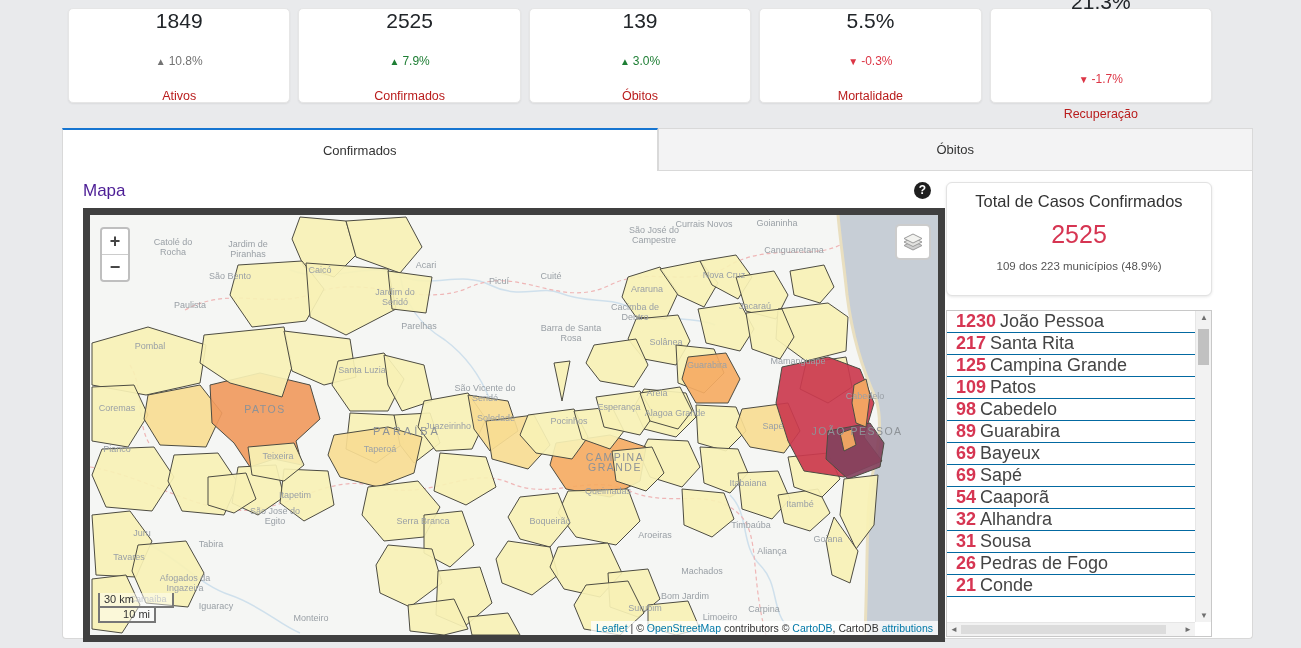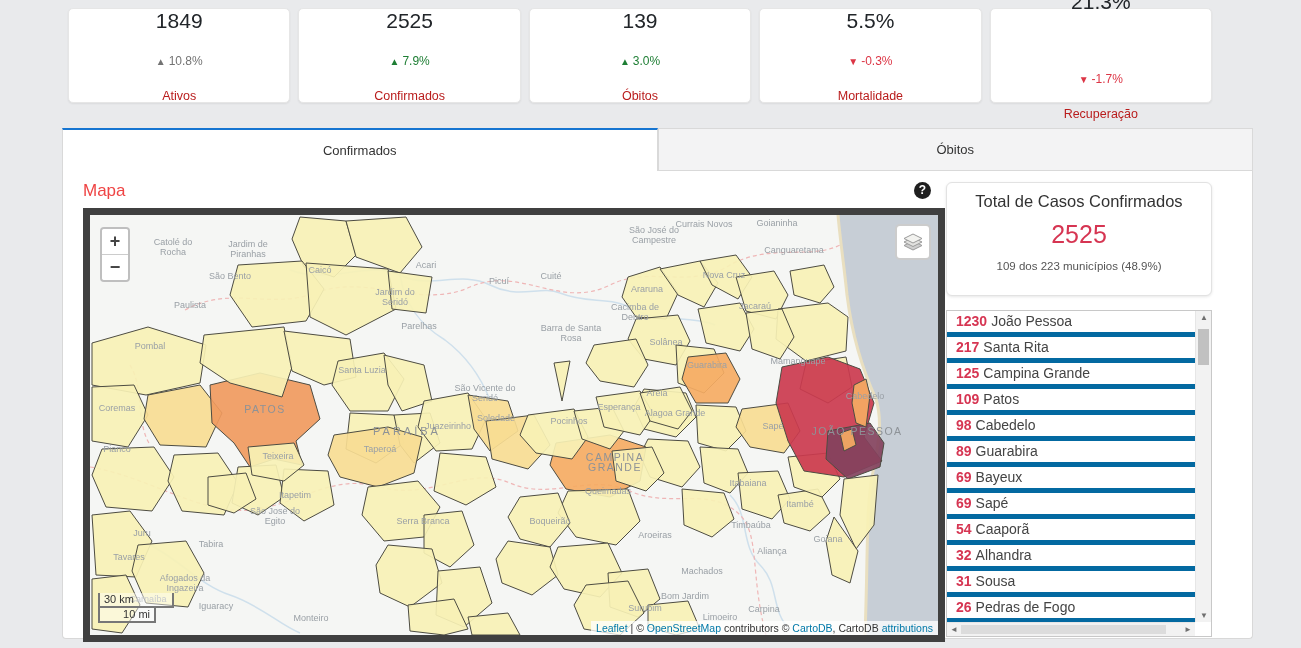--- a/index.html
+++ b/index.html
@@ -19,21 +19,21 @@
   .tab{flex:1;display:flex;align-items:center;justify-content:center;font-size:13px;color:#333;
     background:#f3f3f4;border:1px solid #d9d9d9;cursor:pointer;}
   .tab.active{background:#fff;border-bottom:none;border-top:2px solid #1675d1;}
 
   
   #panel{position:absolute;left:62px;top:171px;width:1191px;height:468px;background:#fff;
     border:1px solid #d8d8d8;border-top:none;border-radius:0 0 4px 4px;box-sizing:border-box;}
 
   
   #map-head{position:absolute;left:20px;top:10px;width:848px;height:27px;border-bottom:1px solid #e2e2e2;}
-  #map-title{font-size:17px;color:#ef4444;}
+  #map-title{font-size:17px;color:#4c1d95;}
   #help-icon{position:absolute;right:0;top:1px;width:17px;height:17px;border-radius:50%;background:#1f1f1f;
     color:#fff;font-size:12px;font-weight:bold;text-align:center;line-height:17px;cursor:pointer;}
   #map{position:absolute;left:20px;top:37px;width:848px;height:420px;border:7px solid #404040;background:#f5f6f4;overflow:hidden;}
   #map svg{display:block;}
 
   .leaflet-zoom{position:absolute;left:10px;top:12px;width:26px;border:2px solid rgba(0,0,0,.25);border-radius:4px;background:#fff;z-index:5;}
   .zbtn{width:26px;height:25px;text-align:center;line-height:25px;font-size:18px;font-weight:bold;color:#444;cursor:pointer;background:#fff;}
   .zbtn:first-child{border-bottom:1px solid #ccc;border-radius:3px 3px 0 0;}
   .zbtn:last-child{border-radius:0 0 3px 3px;}
   .leaflet-layers{position:absolute;right:7px;top:9px;width:32px;height:32px;border:2px solid rgba(0,0,0,.2);
@@ -48,21 +48,21 @@
 
   
   #total-card{position:absolute;left:883px;top:11px;width:266px;height:114px;background:#fff;border:1px solid #e2e2e2;
     border-radius:6px;box-shadow:0 1px 3px rgba(0,0,0,.1);text-align:center;box-sizing:border-box;}
   #total-title{font-size:16.5px;color:#333;margin-top:9px;}
   #total-value{font-size:25px;color:#d63552;margin-top:9px;}
   #total-sub{font-size:11.5px;color:#555;margin-top:11px;}
 
   #muni-list{position:absolute;left:883px;top:139px;width:266px;height:327px;background:#fff;border:1px solid #c8c8c8;box-sizing:border-box;}
   #muni-rows{position:absolute;left:0;top:0;right:16px;bottom:14px;overflow:hidden;}
-  .muni-row{padding:1px 4px 1px 9px;border-bottom:5px solid #0369a1;font-size:14px;line-height:19px;height:19px;color:#444;}
+  .muni-row{padding:1px 4px 1px 9px;border-bottom:1px solid #0369a1;font-size:18px;line-height:19px;height:19px;color:#444;}
   .muni-count{color:#d63552;font-weight:bold;margin-right:4px;}
   .vscroll{position:absolute;right:0;top:0;bottom:14px;width:16px;background:#f2f2f2;border-left:1px solid #e6e6e6;box-sizing:border-box;}
   .hscroll{position:absolute;left:0;right:16px;bottom:0;height:14px;background:#f2f2f2;border-top:1px solid #e6e6e6;box-sizing:border-box;}
   .sb-arrow{position:absolute;color:#6f6f6f;font-size:8px;text-align:center;cursor:pointer;}
   .vscroll .sb-up{top:2px;left:0;width:16px;}
   .vscroll .sb-down{bottom:2px;left:0;width:16px;}
   .hscroll .sb-left{left:3px;top:2px;}
   .hscroll .sb-right{right:3px;top:2px;}
   .v-thumb{position:absolute;left:2px;top:18px;width:11px;height:36px;background:#c1c1c1;cursor:pointer;}
   .h-thumb{position:absolute;left:14px;top:2px;height:9px;width:205px;background:#dcdcdc;cursor:pointer;}

